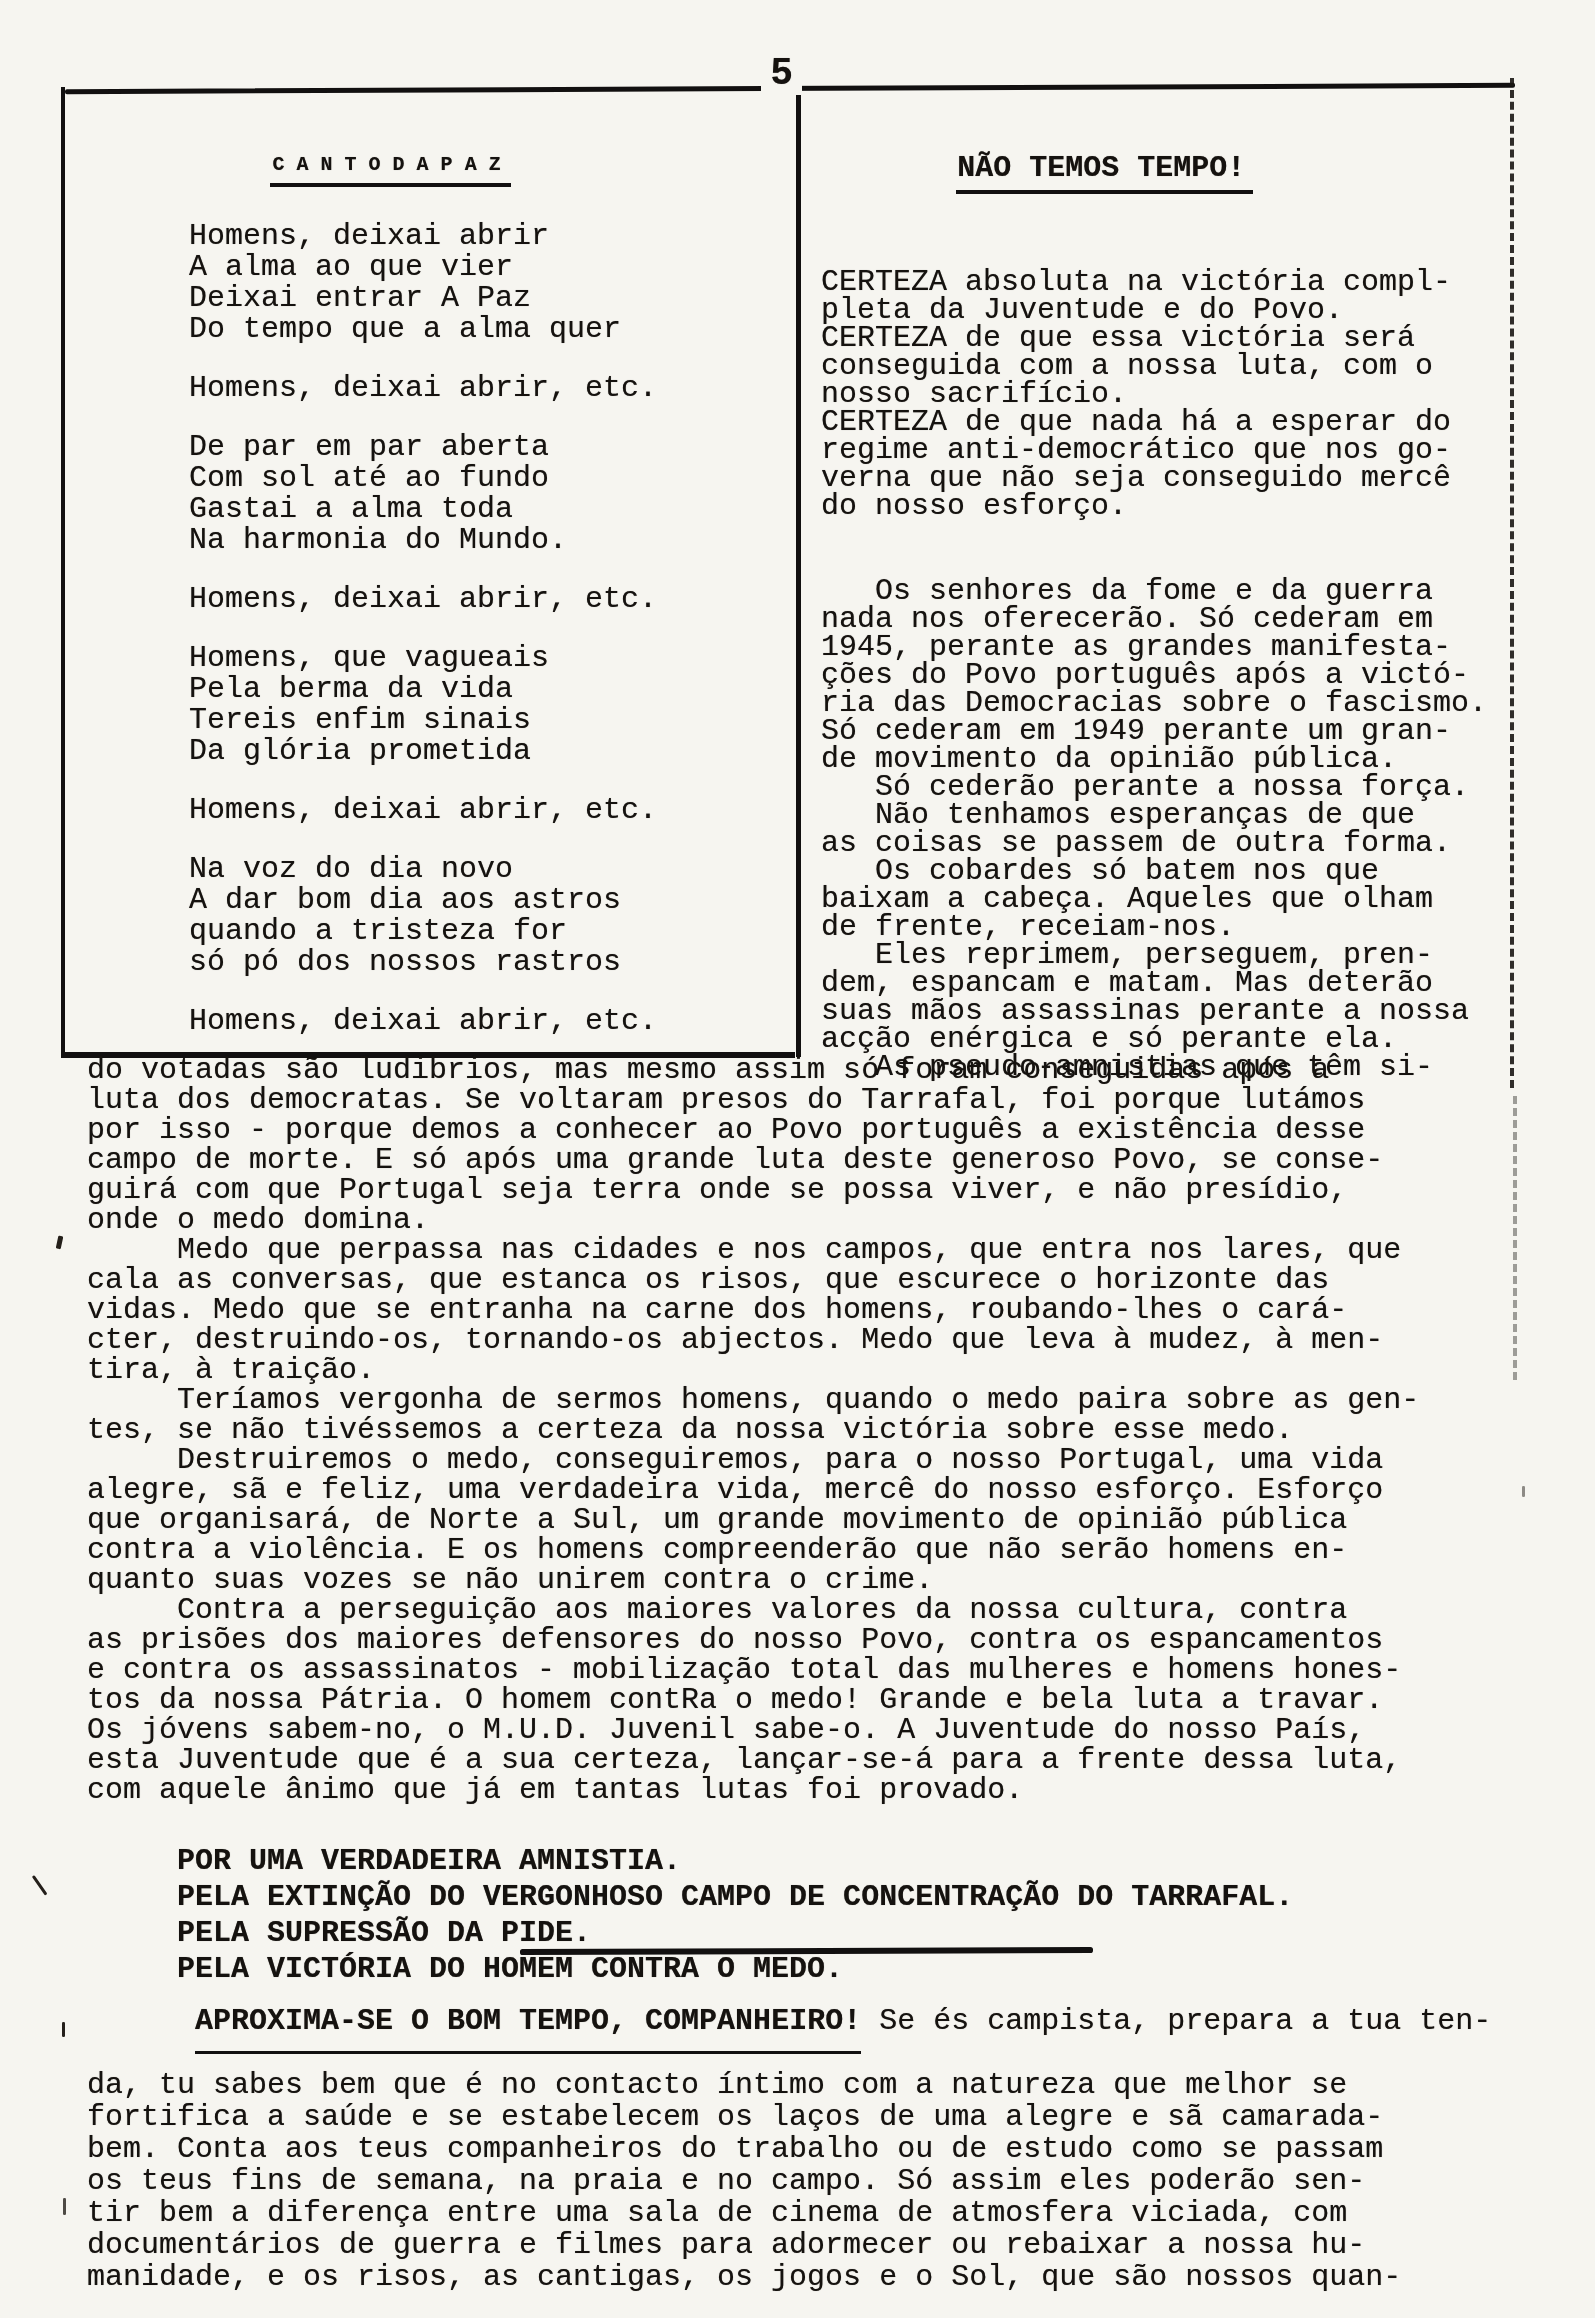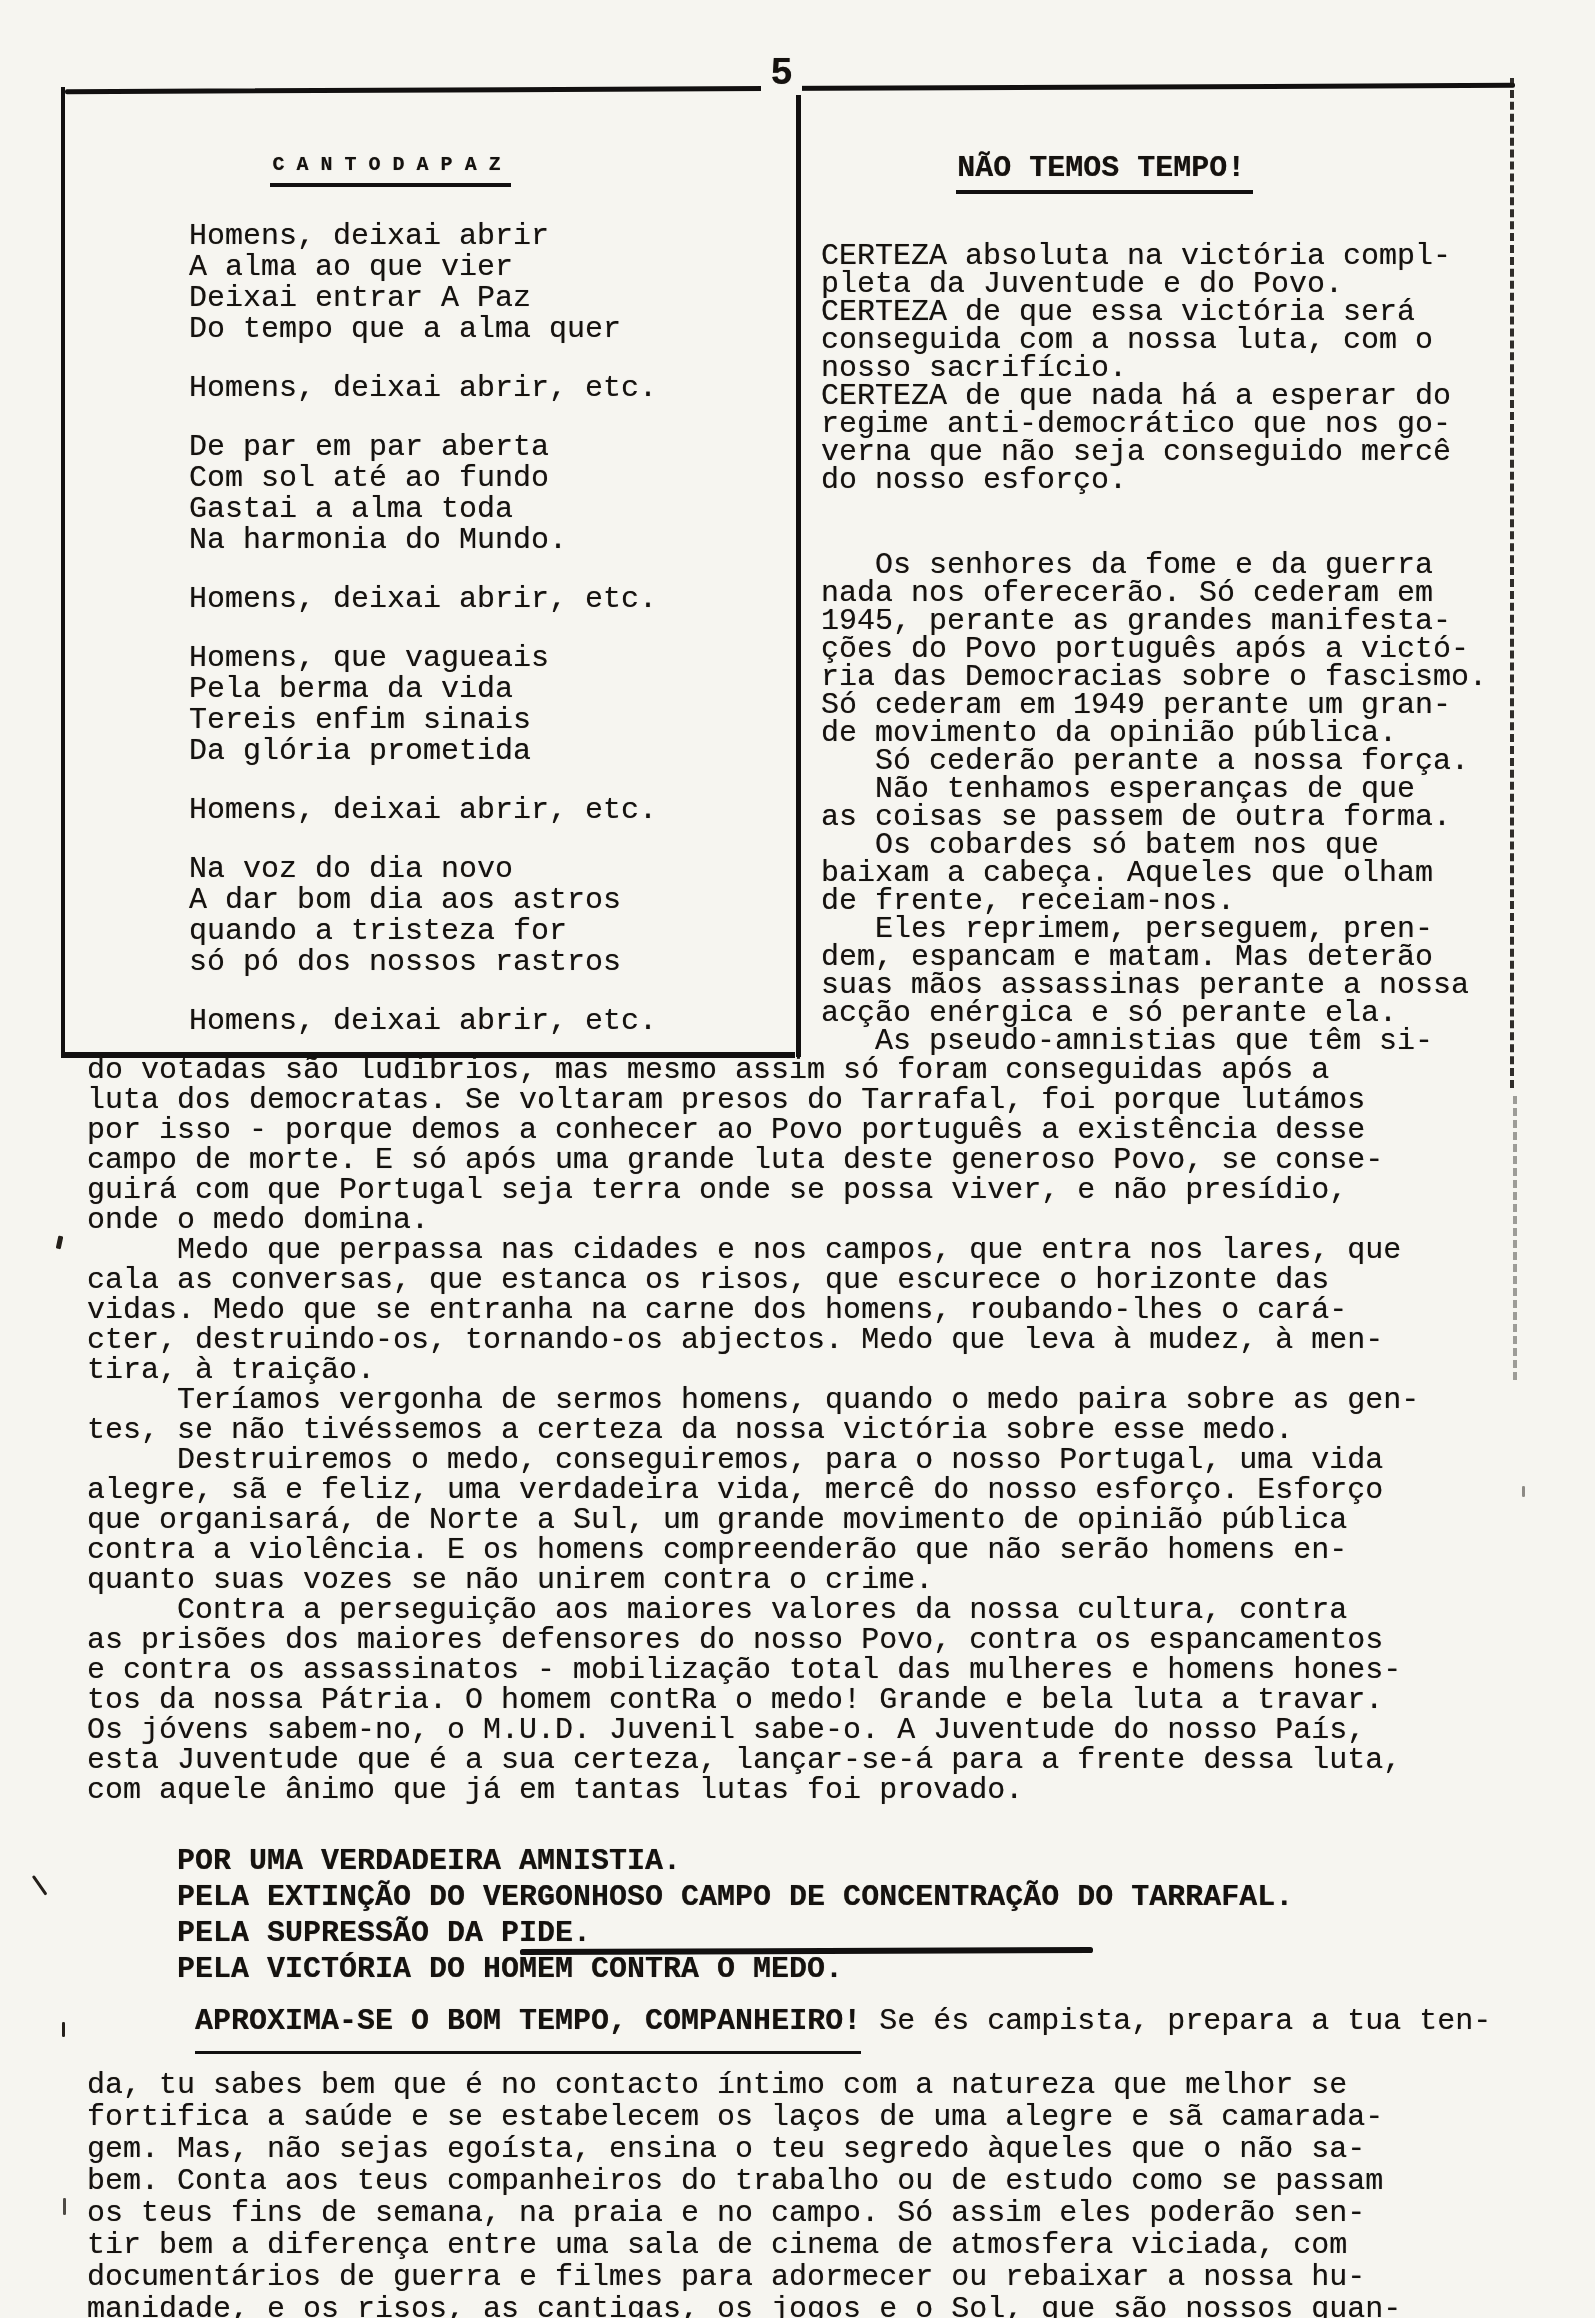--- a/index.html
+++ b/index.html
@@ -49,21 +49,21 @@
   }
   .poem-stanzas { margin-top:34px; }
   .stanza { white-space:pre; line-height:31px; margin-bottom:28px; }
   
   .right-col { position:absolute; left:821px; top:151px; width:700px; }
   .rc-title {
     display:inline-block; margin-left:135px;
     font-weight:bold; font-size:30px;
     border-bottom:4px solid #121010; padding:0 8px 5.3px 1.3px;
   }
-  .rc-blocks { margin-top:48px; }
+  .rc-blocks { margin-top:74px; }
   .rc-block { white-space:pre; line-height:28px; }
   .rc-blocks .rc-block + .rc-block { margin-top:57px; }
   
   .body-block { position:absolute; left:87px; top:1055px; width:1453px; }
   .body-line { white-space:pre; line-height:30px; }
   .slogans { position:absolute; left:87px; top:1843px; width:1453px; }
   .slogan-line { white-space:pre; line-height:36px; font-weight:bold; }
   .section-divider {
     position:absolute; left:520px; top:1948px; width:573px; height:6px;
     background:#121010; transform:rotate(-0.2deg); border-radius:2.6px;
@@ -194,21 +194,20 @@
 
   <div class="section-divider"></div>
 
   <div class="bottom-block">
     <div class="bottom-line">
       <span class="bottom-heading">APROXIMA-SE O BOM TEMPO, COMPANHEIRO!</span><span> Se és campista, prepara a tua ten-</span>
     </div>
     <div>
         <div class="bottom-line">da, tu sabes bem que é no contacto íntimo com a natureza que melhor se</div>
         <div class="bottom-line">fortifica a saúde e se estabelecem os laços de uma alegre e sã camarada-</div>
-        <div class="bottom-line">gem. Mas, não sejas egoísta, ensina o teu segredo àqueles que o não sa-</div>
         <div class="bottom-line">bem. Conta aos teus companheiros do trabalho ou de estudo como se passam</div>
         <div class="bottom-line">os teus fins de semana, na praia e no campo. Só assim eles poderão sen-</div>
         <div class="bottom-line">tir bem a diferença entre uma sala de cinema de atmosfera viciada, com</div>
         <div class="bottom-line">documentários de guerra e filmes para adormecer ou rebaixar a nossa hu-</div>
         <div class="bottom-line">manidade, e os risos, as cantigas, os jogos e o Sol, que são nossos quan-</div>
       </div>
   </div>
 
   <div class="speck s1"></div>
   <div class="speck s2"></div>

